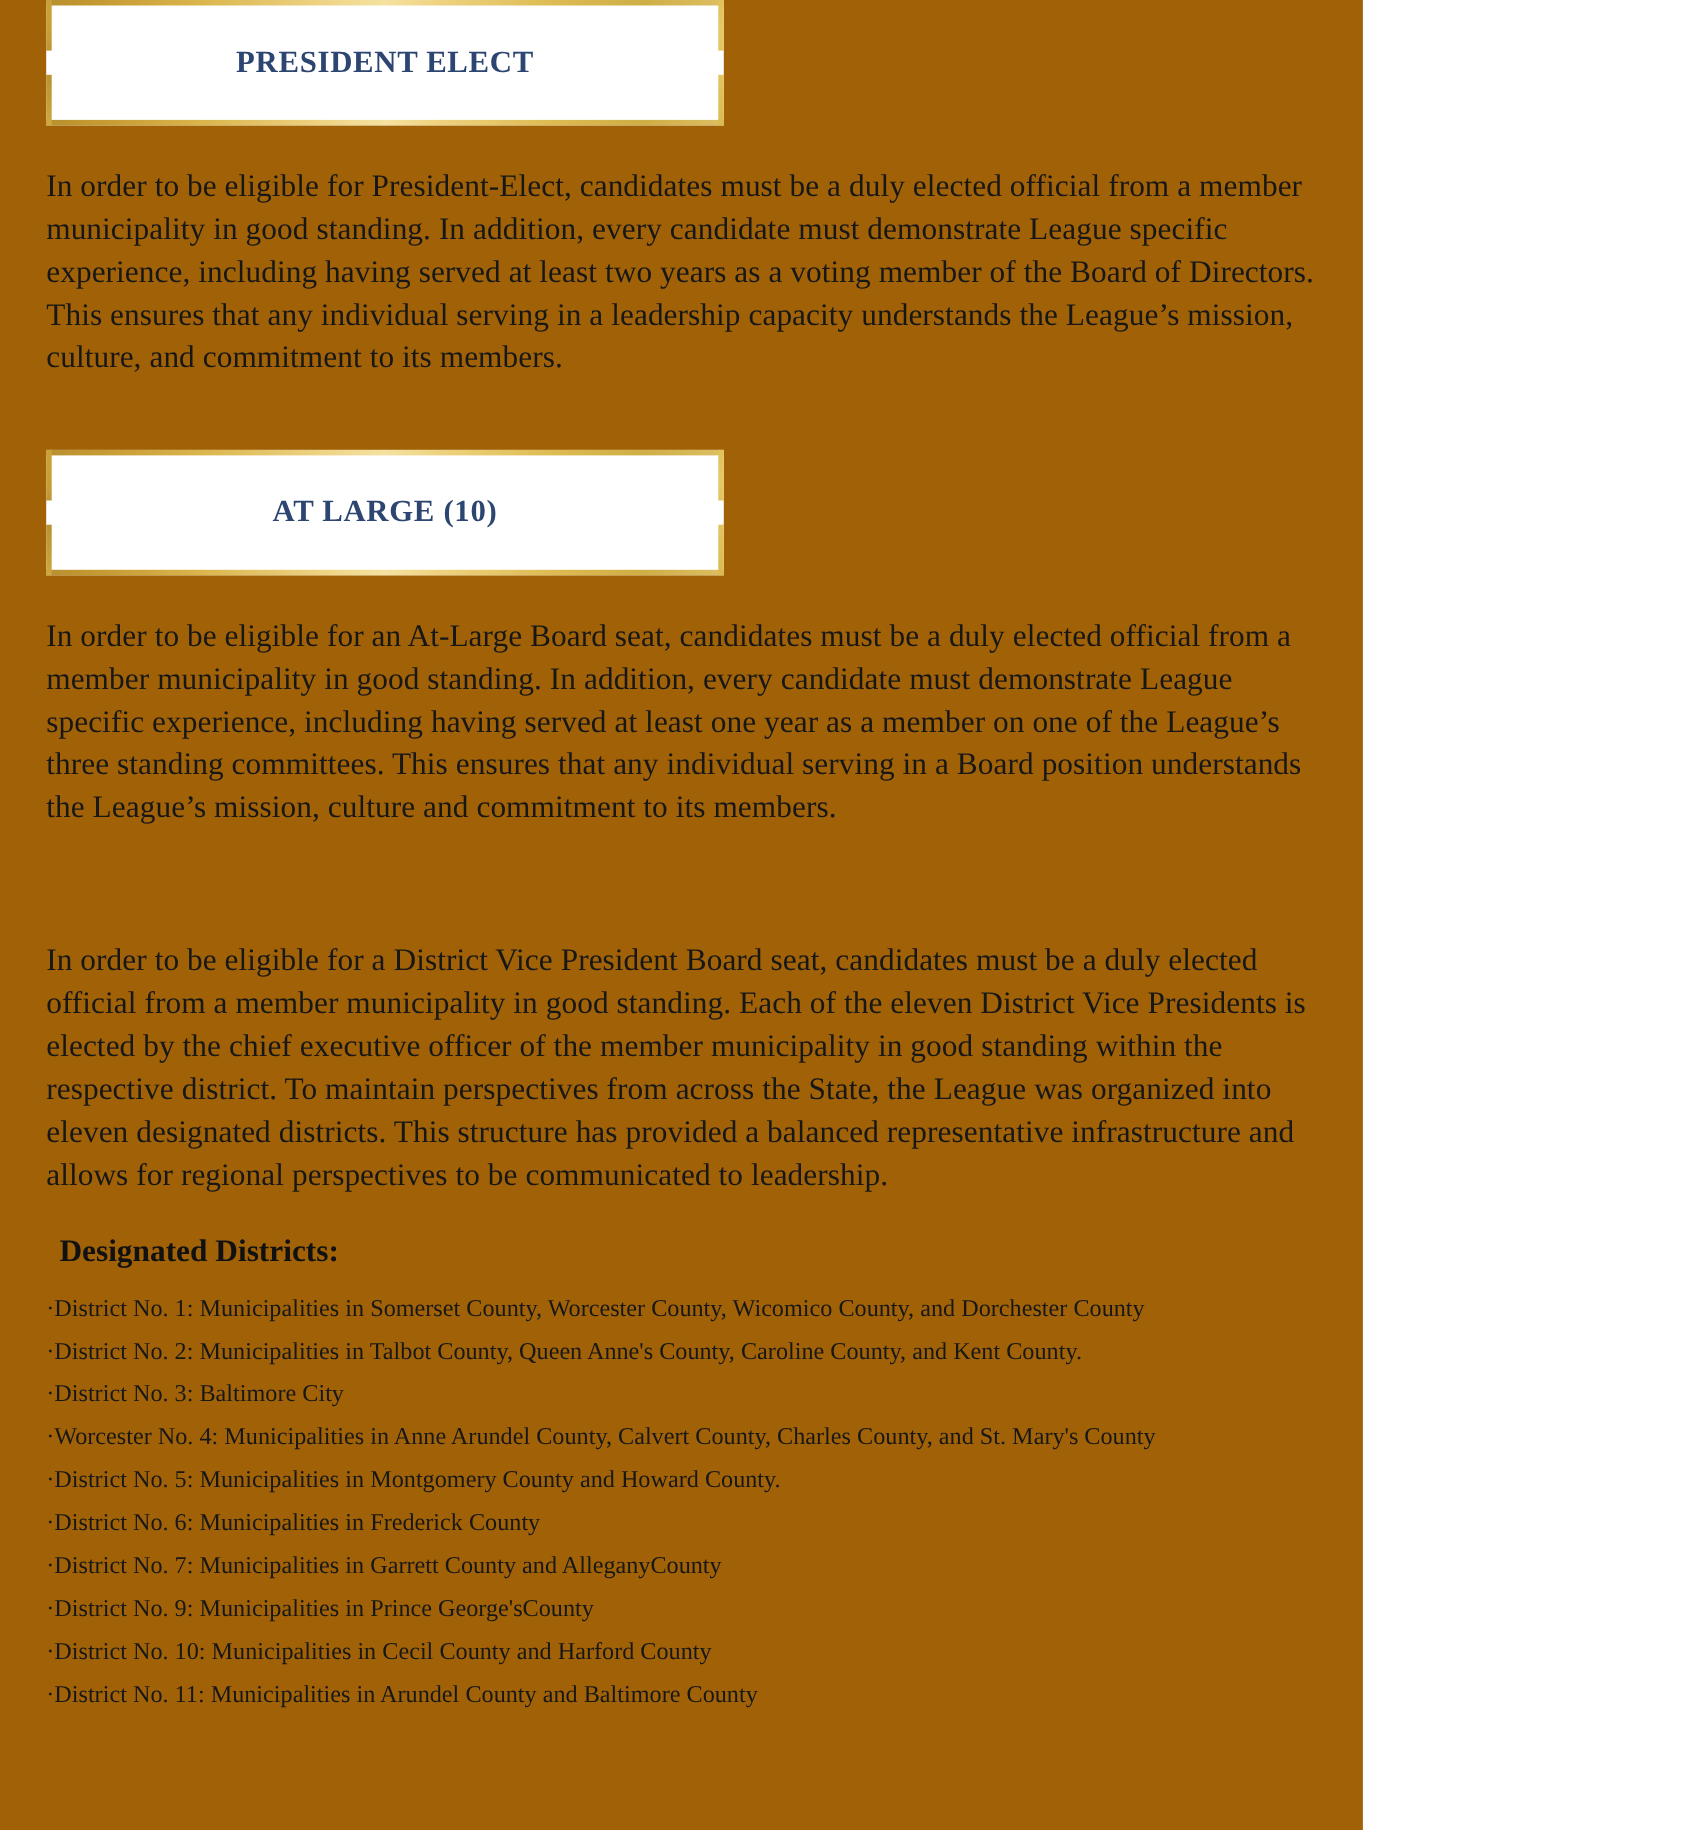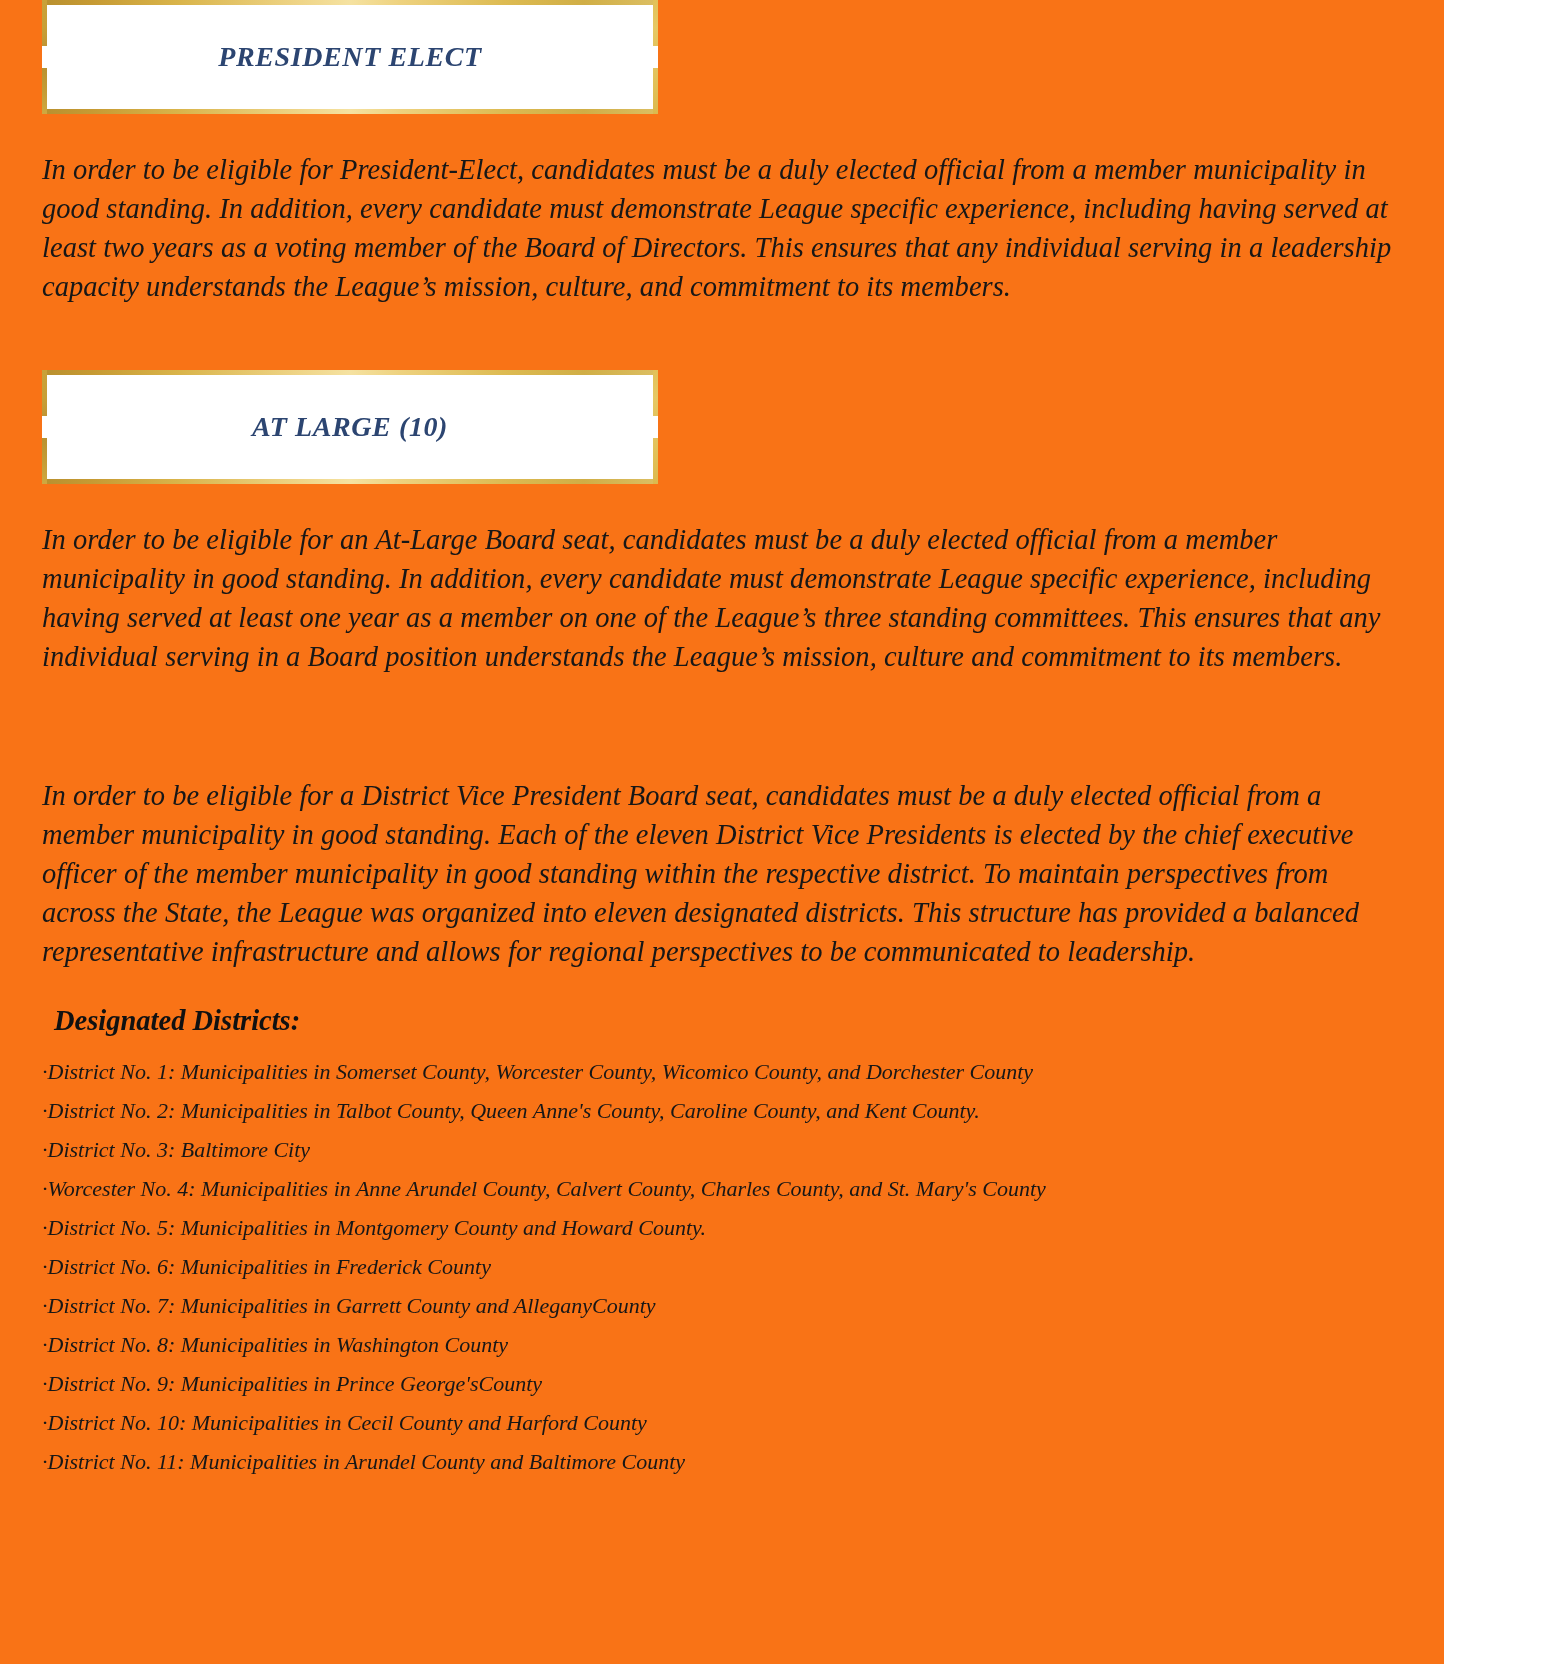--- a/index.html
+++ b/index.html
@@ -9,26 +9,25 @@
     background: #ffffff;
   }
   body {
     width: 1545px;
     min-height: 1664px;
     font-family: "Liberation Serif", "DejaVu Serif", serif;
     color: #1b1b1b;
     -webkit-font-smoothing: antialiased;
   }
   .page {
-    width: 1444px;
+    width: 1239px;
     min-height: 1664px;
     padding: 0 42px 0 42px;
     position: relative;
-    background: #f97316;
-    font-style: italic;
+    background: #a16207;
   }
 
   
   .heading-box {
     position: relative;
     width: 616px;
     height: 114px;
     margin: 0;
     background: #ffffff;
   }
@@ -165,19 +164,18 @@
   <div class="districts-title">Designated Districts:</div>
 
   <ul class="district-list" id="district-list">
       <li><span class="bullet">·</span><span>District No. 1: Municipalities in Somerset County, Worcester County, Wicomico County, and Dorchester County</span></li>
       <li><span class="bullet">·</span><span>District No. 2: Municipalities in Talbot County, Queen Anne's County, Caroline County, and Kent County.</span></li>
       <li><span class="bullet">·</span><span>District No. 3: Baltimore City</span></li>
       <li><span class="bullet">·</span><span>Worcester No. 4: Municipalities in Anne Arundel County, Calvert County, Charles County, and St. Mary's County</span></li>
       <li><span class="bullet">·</span><span>District No. 5: Municipalities in Montgomery County and Howard County.</span></li>
       <li><span class="bullet">·</span><span>District No. 6: Municipalities in Frederick County</span></li>
       <li><span class="bullet">·</span><span>District No. 7: Municipalities in Garrett County and AlleganyCounty</span></li>
-      <li><span class="bullet">·</span><span>District No. 8: Municipalities in Washington County</span></li>
       <li><span class="bullet">·</span><span>District No. 9: Municipalities in Prince George'sCounty</span></li>
       <li><span class="bullet">·</span><span>District No. 10: Municipalities in Cecil County and Harford County</span></li>
       <li><span class="bullet">·</span><span>District No. 11: Municipalities in Arundel County and Baltimore County</span></li>
     </ul>
 
 </div>
 
 </body></html>

